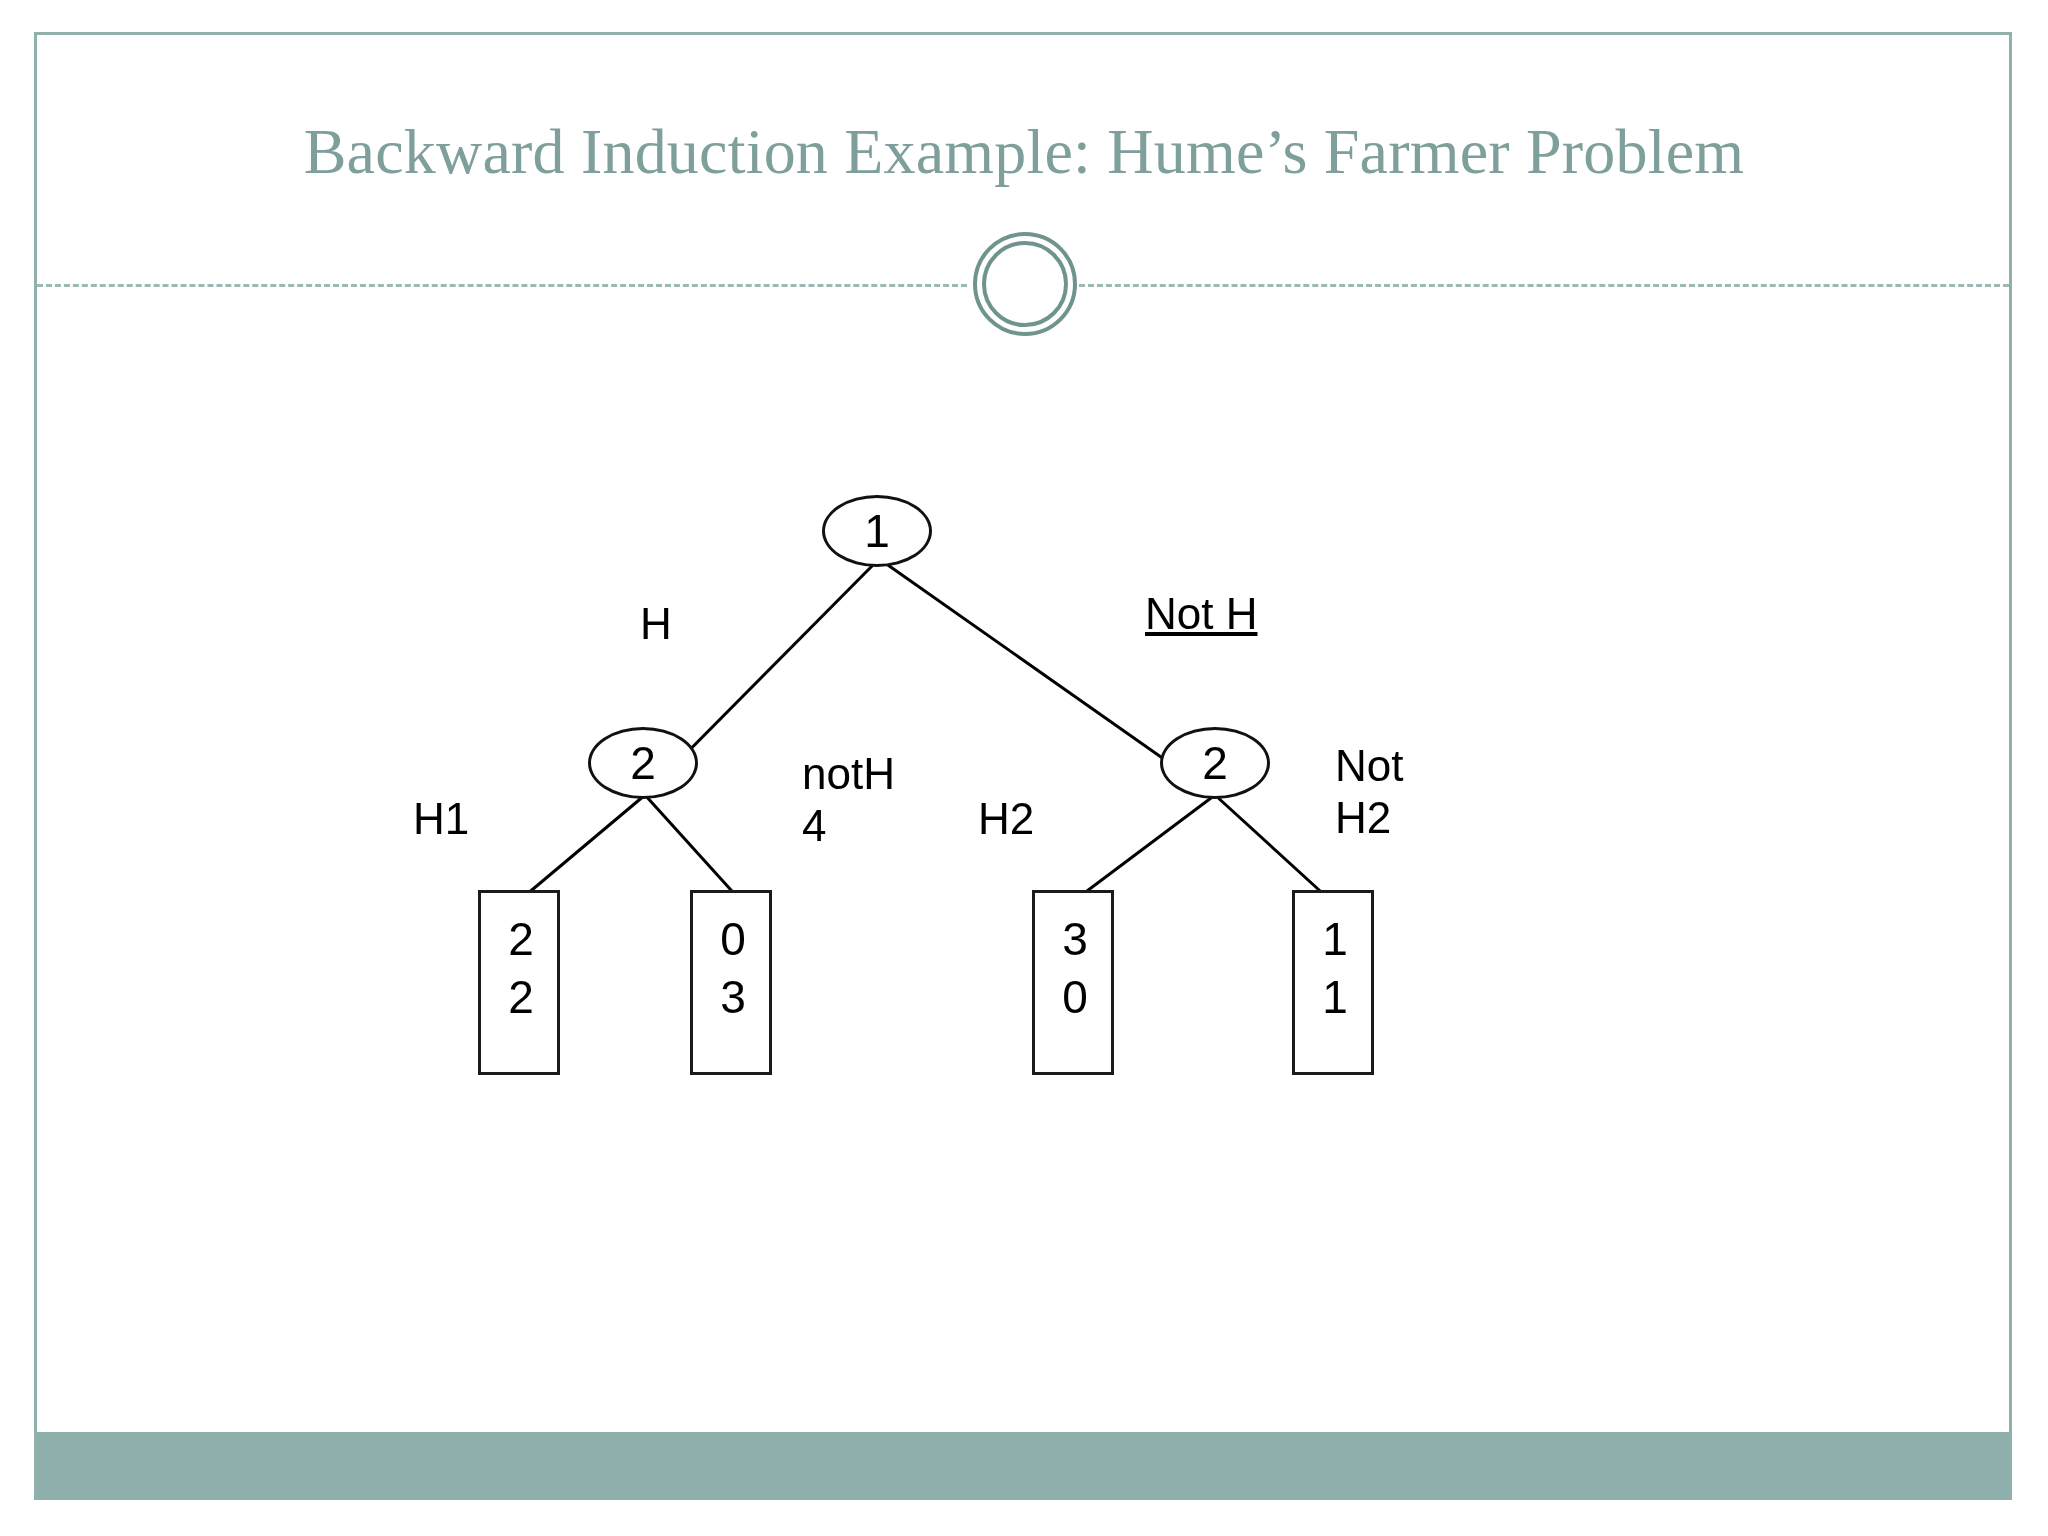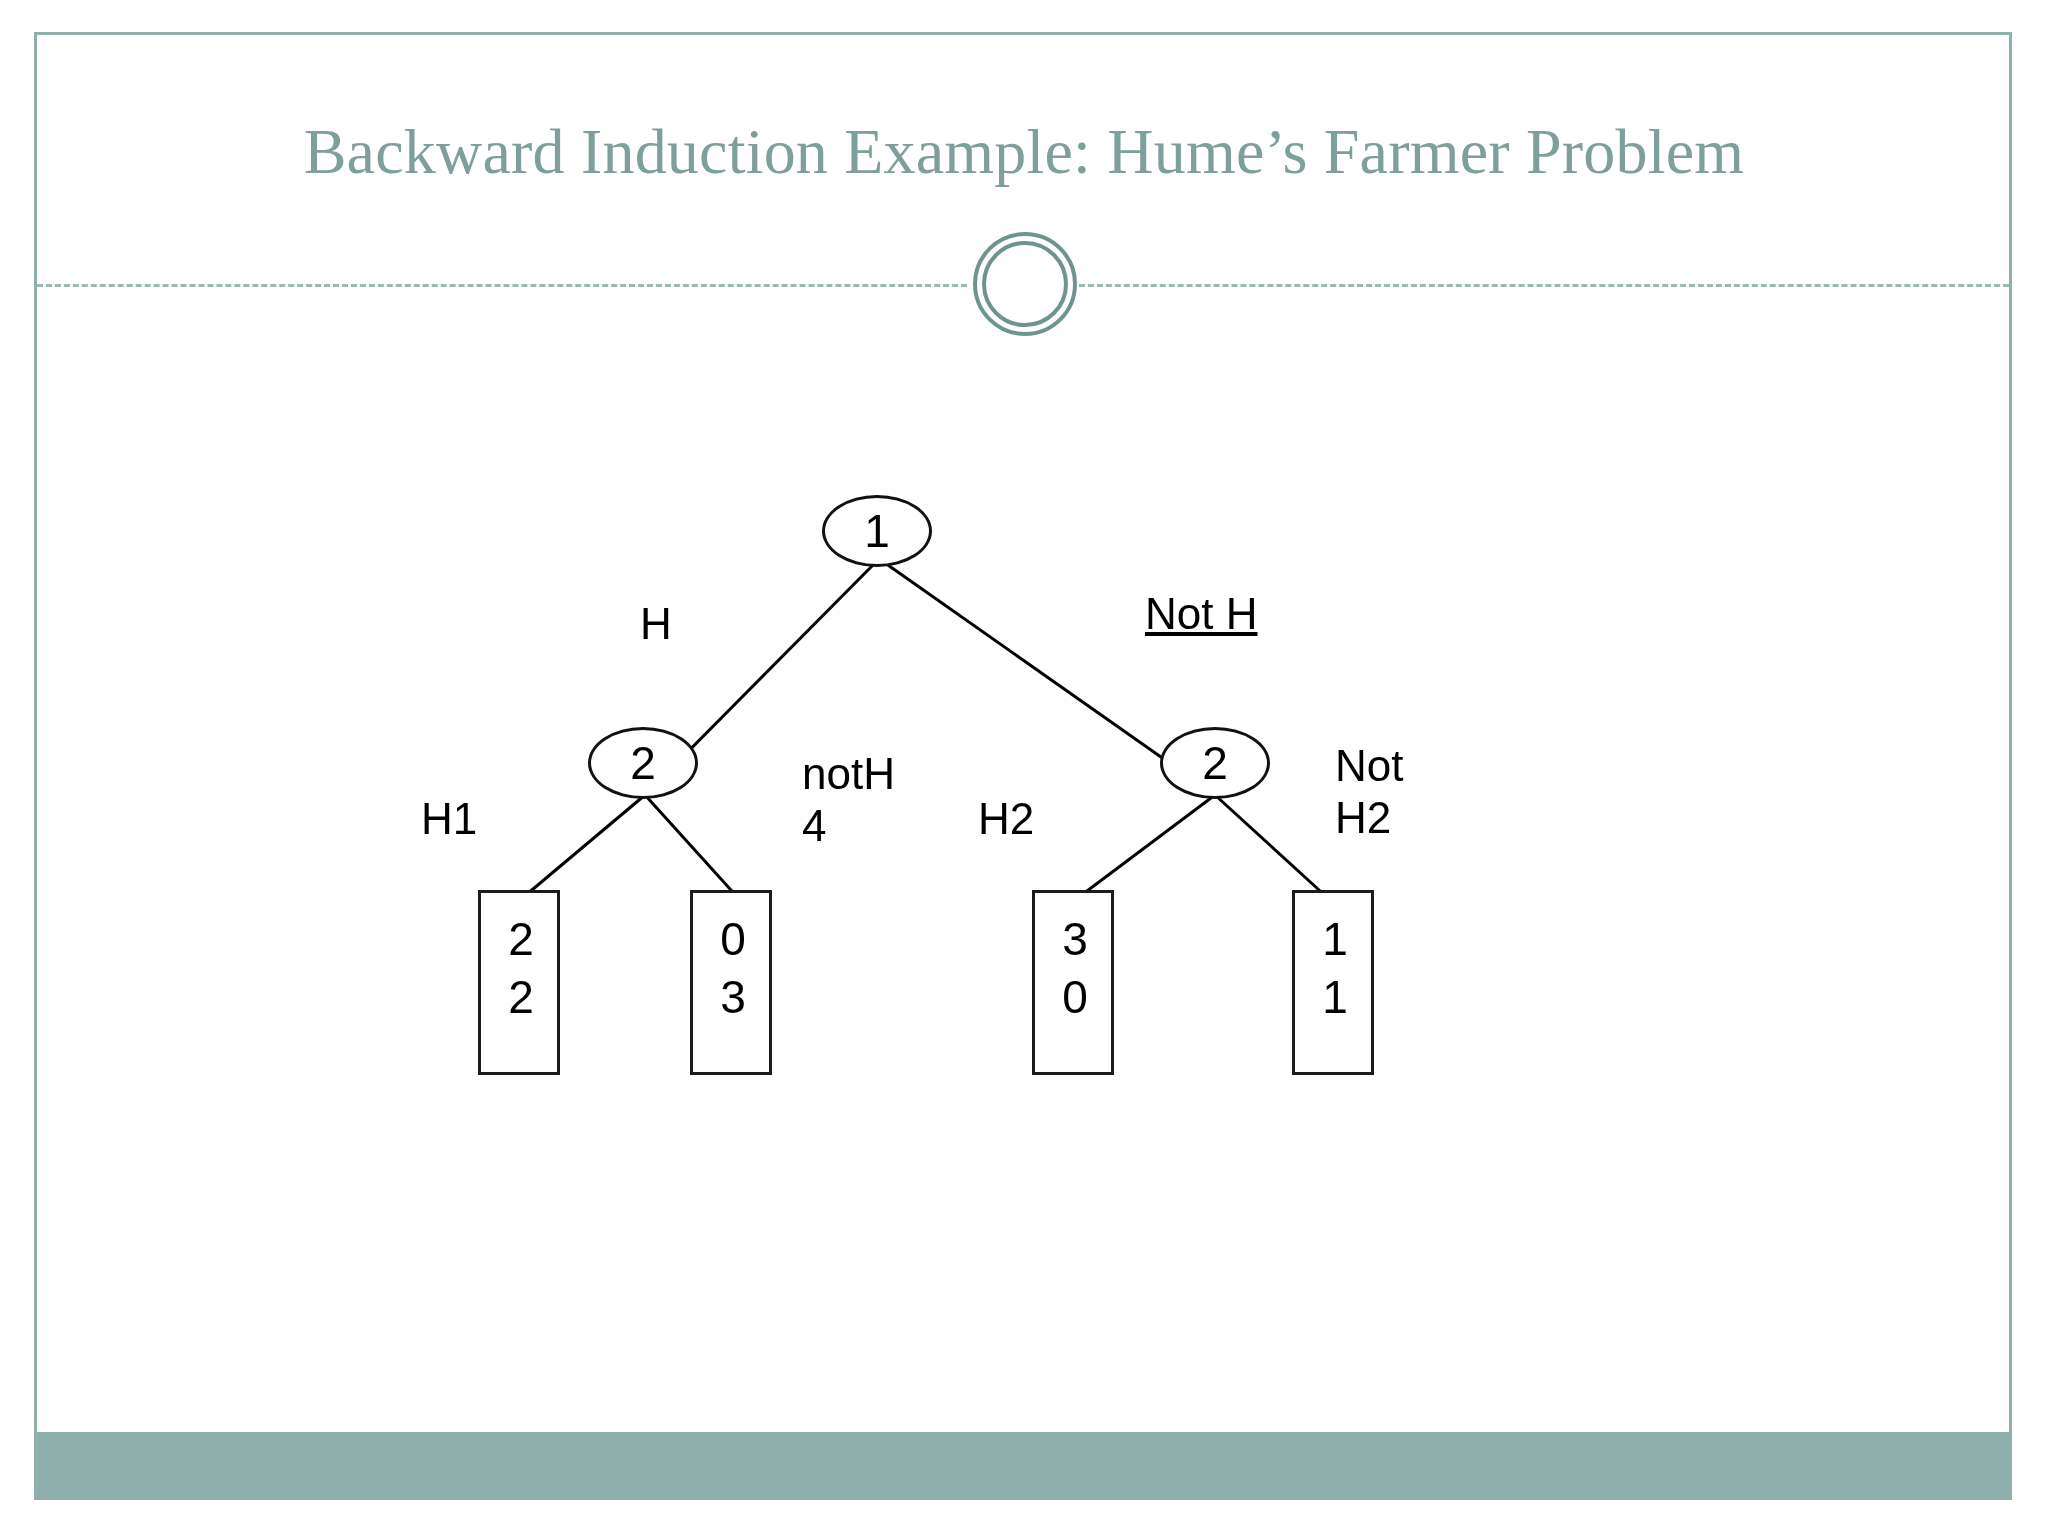--- a/index.html
+++ b/index.html
@@ -199,21 +199,21 @@
     </div>
 
     <div class="tree-node" style="left:1160px; top:727px; width:110px; height:72px;">
       <span>2</span>
     </div>
 
     <div class="edge-label" style="left:640px; top:598px;">H</div>
 
     <div class="edge-label" style="left:1145px; top:588px;text-decoration:underline;">Not H</div>
 
-    <div class="edge-label" style="left:413px; top:793px;margin-left:8px;">H1</div>
+    <div class="edge-label" style="left:413px; top:793px;">H1</div>
 
     <div class="edge-label" style="left:802px; top:748px;">notH
 4</div>
 
     <div class="edge-label" style="left:978px; top:793px;">H2</div>
 
     <div class="edge-label" style="left:1335px; top:740px;">Not
 H2</div>
 
     <div class="payoff-box" style="left:478px; top:890px; width:82px; height:185px;">

